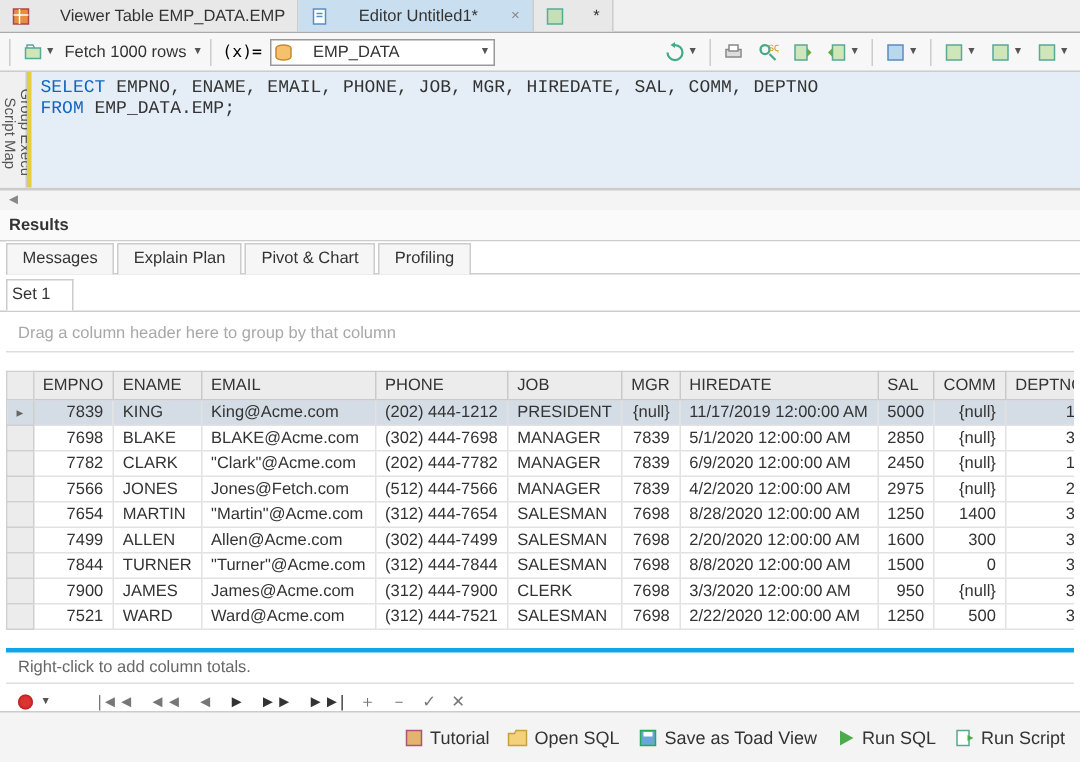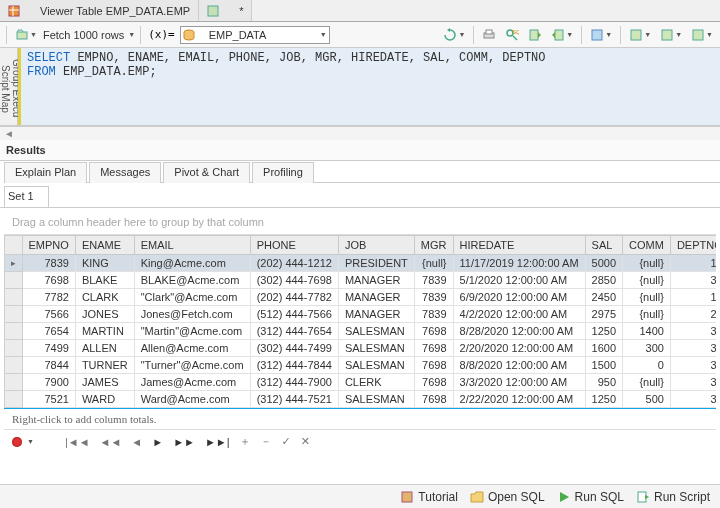--- a/index.html
+++ b/index.html
@@ -33,56 +33,67 @@
 
 .results-head { font-weight: bold; padding: 4px 6px; background: #fafafa; border-bottom: 1px solid #ccc;}
 .results-tabs { display: flex; background: #fff; border-bottom: 1px solid #ccc; height: 22px; margin-left:4px;}
 .res-tab { padding: 3px 10px 0 10px; border: 1px solid #ccc; border-bottom: none; margin-right: 2px; background: #f6f6f6; font-size: 11px; position: relative; top: 1px;}
 .res-tab.active { background: #fff; }
 .set-tabs { display: flex; background: #fff; border-bottom: 1px solid #ccc; height: 22px; padding: 0 4px; margin-top:3px;}
 .set-tab { padding: 3px 14px 0 3px; border: 1px solid #ccc; border-bottom: none; background: #fff; font-size: 11px;}
 .group-hint { color: #a8a8a8; padding: 6px 8px; font-style: normal; font-size: 11px; border-bottom:1px solid #ddd; margin: 2px 4px 0 4px;}
 
 
-.grid-wrap { margin: 0 4px; overflow:hidden; }
+.grid-wrap { margin: 12px 4px; overflow:hidden; }
 table.grid { border-collapse: collapse; width: 100%; font-size: 11px; }
 table.grid th { background: #ececec; border: 1px solid #c9c9c9; padding: 3px 6px; font-weight: normal; text-align: left; white-space:nowrap;}
 table.grid td { border: 1px solid #e2e2e2; padding: 2px 6px; white-space: nowrap; }
 table.grid td.num { text-align: right; }
 table.grid tr.selected td { background: #d4dde6; }
 table.grid .rowhandle { width: 14px; background: #ececec; border: 1px solid #cfcfcf; text-align:center; color:#666; font-size:9px;}
 .col-empno{width:55px}.col-ename{width:58px}.col-email{width:120px}.col-phone{width:92px}.col-job{width:75px}.col-mgr{width:45px}.col-hdate{width:140px}.col-sal{width:48px}.col-comm{width:50px}.col-dept{width:55px}
 
-.grid-footer-hint { color: #666; padding: 4px 8px; border-top: 1px solid #0ea5e9; margin: 0 4px; font-family: Liberation Serif, serif;}
+.grid-footer-hint { color: #666; padding: 4px 8px; border-top: 3px solid #0ea5e9; margin: 0 4px;}
 .nav-bar { display: flex; align-items: center; gap: 4px; padding: 4px 8px; margin: 0 4px; border-top: 1px solid #ddd;}
 .nav-bar .rec { width: 10px; height: 10px; border-radius: 50%; background: #d33; box-shadow: inset 0 0 2px #800;}
 .nav-bar button { background: none; border: none; font-size: 11px; color: #777; padding: 0 3px; cursor: pointer;}
 .nav-bar button.dark { color: #333; }
 
 
-.bottom-bar { position: absolute; bottom: 0; left: 0; right: 0; height: 24px; background: #f4f4f4; border-top: 1px solid #ccc; display: flex; align-items: center; justify-content: flex-end; gap: 12px; padding: 0 10px; font-size: 12px;}
+.bottom-bar { position: absolute; bottom: 0; left: 0; right: 0; height: 34px; background: #f4f4f4; border-top: 1px solid #ccc; display: flex; align-items: center; justify-content: flex-end; gap: 12px; padding: 0 10px; font-size: 12px;}
 .bottom-bar .bb-item { display: flex; align-items: center; gap: 4px; cursor: pointer;}
 .bb-icon { width: 14px; height: 14px; display: inline-block; }
 
 
 svg { display: block; }
 </style>
 </head>
 <body>
 
 <div class="top-tabs">
   <div class="top-tab">
     <span class="mini-icon">
         <svg width="12" height="12">
           <rect x="1" y="1" width="10" height="10" fill="#e78f3a" stroke="#a45"></rect>
           <line x1="1" y1="5" x2="11" y2="5" stroke="#fff"></line>
           <line x1="5" y1="1" x2="5" y2="11" stroke="#fff"></line>
         </svg>
       </span>
     <span>Viewer Table EMP_DATA.EMP</span>
+  </div>
+  <div class="top-tab active">
+    <span class="mini-icon">
+        <svg width="12" height="12">
+          <rect x="2" y="1" width="8" height="10" fill="#fff" stroke="#5a8cc4"></rect>
+          <line x1="4" y1="4" x2="8" y2="4" stroke="#5a8cc4"></line>
+          <line x1="4" y1="6" x2="8" y2="6" stroke="#5a8cc4"></line>
+        </svg>
+      </span>
+    <span>Editor Untitled1*</span>
+    <span class="close-x">×</span>
   </div>
   <div class="top-tab">
     <span class="mini-icon">
         <svg width="12" height="12">
           <rect x="1" y="1" width="10" height="10" fill="#c5e0b4" stroke="#5a9"></rect>
         </svg>
       </span>
     <span>*</span>
   </div>
 </div>
@@ -179,22 +190,22 @@
     <span class="kw">SELECT</span><span> EMPNO, ENAME, EMAIL, PHONE, JOB, MGR, HIREDATE, SAL, COMM, DEPTNO</span><br>
     <span class="kw">FROM</span><span> EMP_DATA.EMP;</span>
   </div>
 </div>
 <div class="hscroll">
     <span class="thumb-arrow">◄</span>
   </div>
 
 <div class="results-head">Results</div>
 <div class="results-tabs">
+  <div class="res-tab">Messages</div>
   <div class="res-tab">Explain Plan</div>
-  <div class="res-tab">Messages</div>
   <div class="res-tab">Pivot &amp; Chart</div>
   <div class="res-tab">Profiling</div>
 </div>
 <div class="set-tabs">
   <div class="set-tab">Set 1</div>
 </div>
 <div class="group-hint">Drag a column header here to group by that column</div>
 
 <div class="grid-wrap">
 <table class="grid">
@@ -366,20 +377,29 @@
     <span class="bb-icon">
         <svg width="14" height="14">
           <path d="M1 4 L5 4 L6 2 L13 2 L13 12 L1 12 Z" fill="#f3d27a" stroke="#c9a13c"></path>
         </svg>
       </span>
     <span>Open SQL</span>
   </div>
   <div class="bb-item">
     <span class="bb-icon">
         <svg width="14" height="14">
+          <rect x="2" y="2" width="10" height="10" fill="#6aa6d6" stroke="#2a5"></rect>
+          <rect x="4" y="3" width="6" height="3" fill="#fff"></rect>
+        </svg>
+      </span>
+    <span>Save as Toad View</span>
+  </div>
+  <div class="bb-item">
+    <span class="bb-icon">
+        <svg width="14" height="14">
           <path d="M3 2 L12 7 L3 12 Z" fill="#4cab4c"></path>
         </svg>
       </span>
     <span>Run SQL</span>
   </div>
   <div class="bb-item">
     <span class="bb-icon">
         <svg width="14" height="14">
           <rect x="2" y="2" width="8" height="10" fill="#fff" stroke="#5a8"></rect>
           <path d="M9 5 L13 7 L9 9 Z" fill="#4cab4c"></path>

